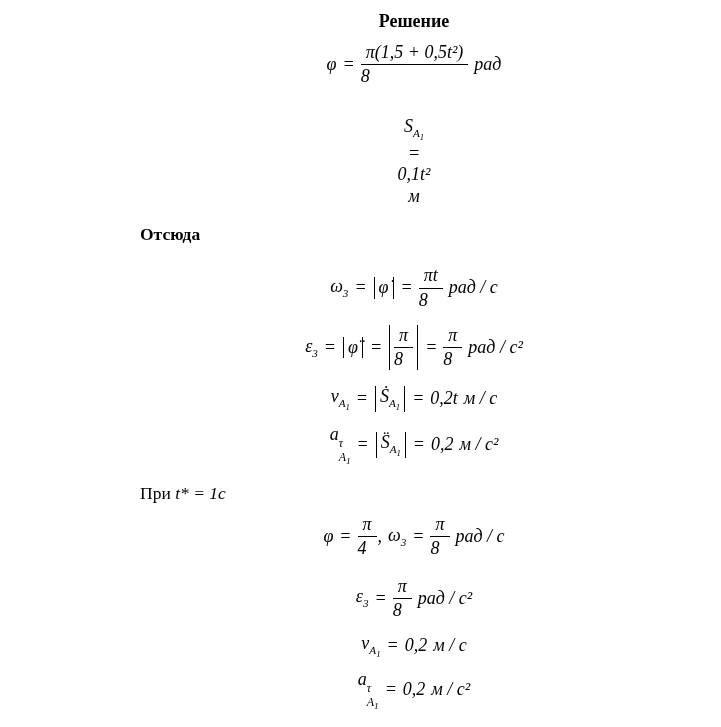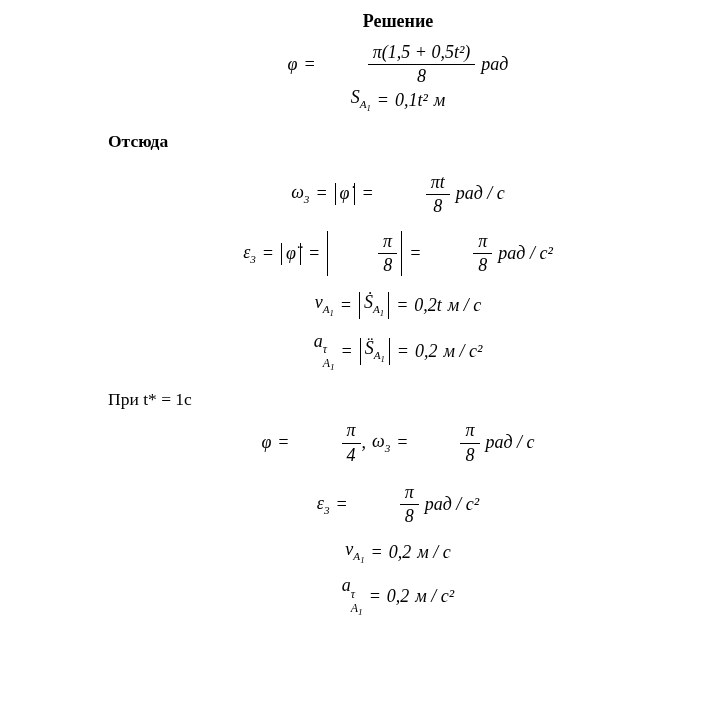--- a/index.html
+++ b/index.html
@@ -3,61 +3,61 @@
 <meta charset="utf-8">
 <style>
   html, body { margin: 0; padding: 0; background: #ffffff; }
   body {
     width: 721px; height: 727px; overflow: hidden;
     font-family: "Liberation Serif", serif; color: #000;
   }
   .doc {
     box-sizing: border-box;
     width: 721px; height: 727px;
-    padding: 10px 60px 0 60px;
+    padding: 10px 60px 0 92px;
     font-size: 17.5px;
   }
   .title {
     text-align: center; font-weight: 700; font-size: 18px;
     padding-left: 75px; line-height: 22px;
   }
   .para {
     margin-top: 16px; text-align: justify; text-indent: 42px;
     line-height: 26px;
   }
   .para b { font-weight: 700; }
   .para sub { font-size: 70%; }
   .label-line { margin-left: 48px; line-height: 22px; }
-  .label-line .it { }
+  .label-line .it { font-style: italic; }
   .formula {
     display: flex; justify-content: center; align-items: center;
     column-gap: 6px;
     font-style: italic; font-size: 18px;
     padding-left: 75px;
     line-height: 1.2;
   }
-  .frac { display: inline-flex; flex-direction: column; align-items: center; line-height: 1.18; margin-left: 46px; }
+  .frac { display: inline-flex; flex-direction: column; line-height: 1.18; }
   .frac .num { padding: 0 5px 1px 5px; border-bottom: 1.2px solid #000; }
   .frac .den { padding-top: 1px; }
   .abs {
     display: inline-flex; align-items: center;
     border-left: 1.3px solid #000; border-right: 1.3px solid #000;
     padding: 0 4px; margin: 0 1px;
   }
   .term { white-space: nowrap; }
   sub.subwrap { font-size: 62%; }
   .tiny { font-size: 78%; vertical-align: -0.35em; }
   .stack {
     display: inline-flex; flex-direction: column; align-items: flex-start;
     font-size: 66%; line-height: 1; row-gap: 2px; vertical-align: -0.55em;
   }
   .comma { margin-left: -5px; }
   
   #f1  { margin-top: 10px; }
-  #f2  { margin-top: 0; }
+  #f2  { margin-top: 29px; flex-direction: column; }
   #otsyuda { margin-top: 16px; font-weight: bold; }
   #f3  { margin-top: 20px; }
   #f4  { margin-top: 14px; }
   #f5  { margin-top: 16px; }
   #f6  { margin-top: 12px; }
   #pri { margin-top: 16px; }
   #f7  { margin-top: 10px; }
   #f8  { margin-top: 16px; }
   #f9  { margin-top: 12px; }
   #f10 { margin-top: 10px; }

